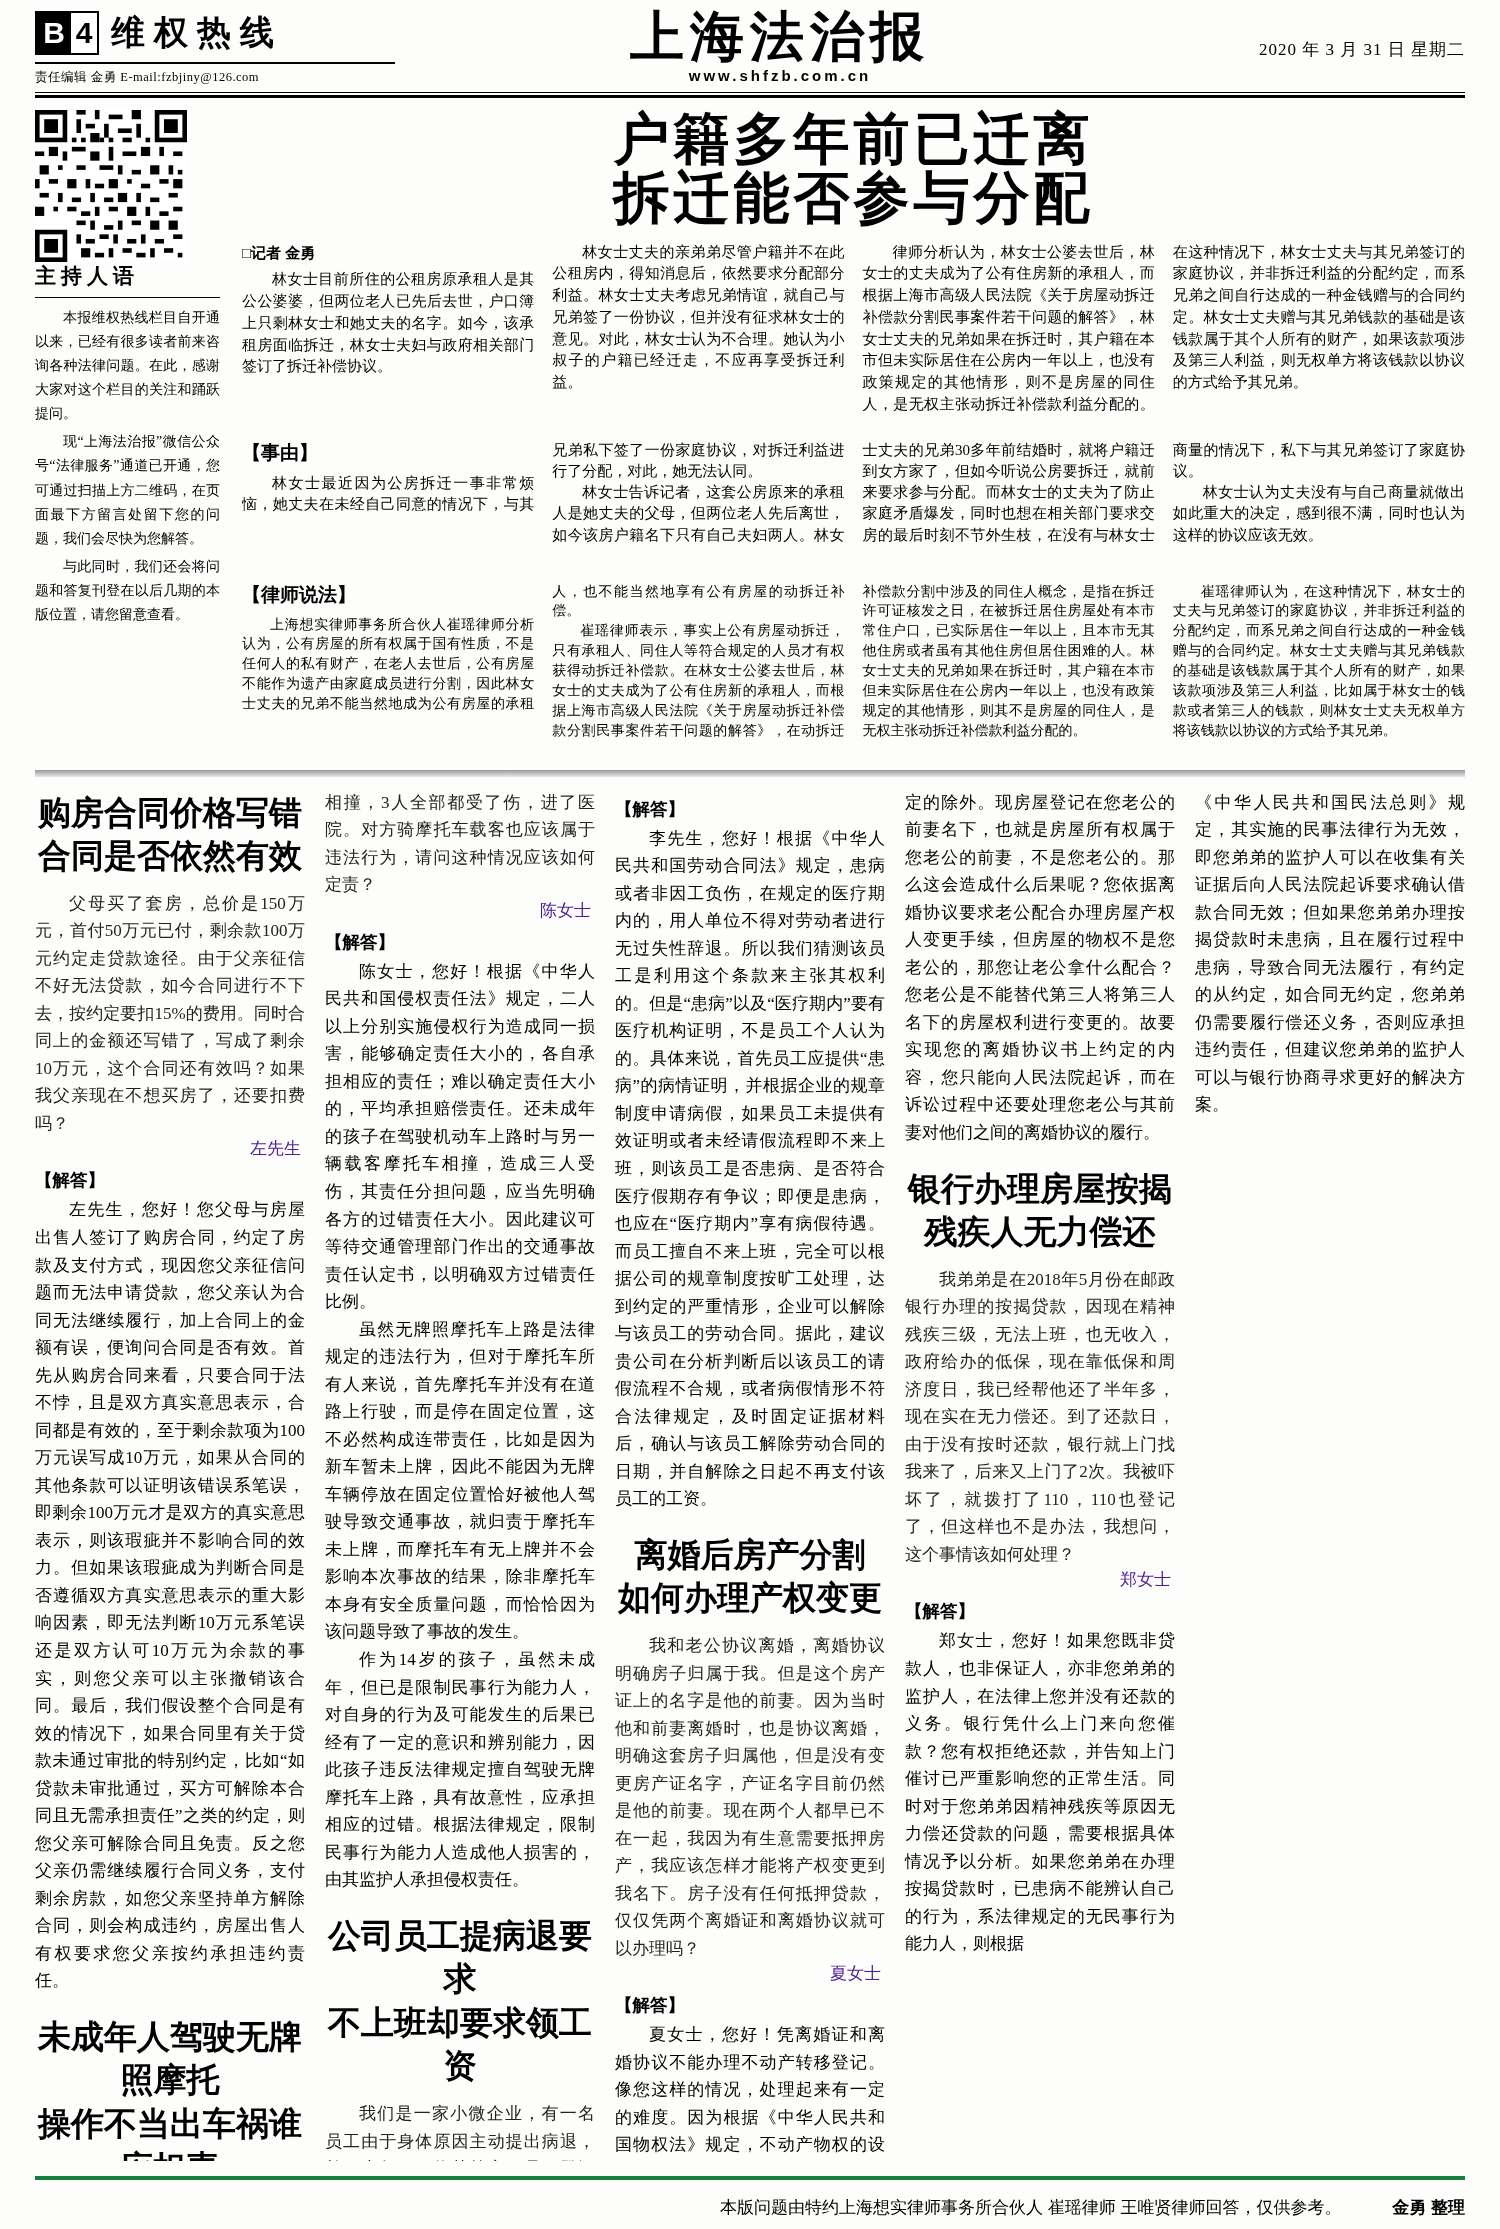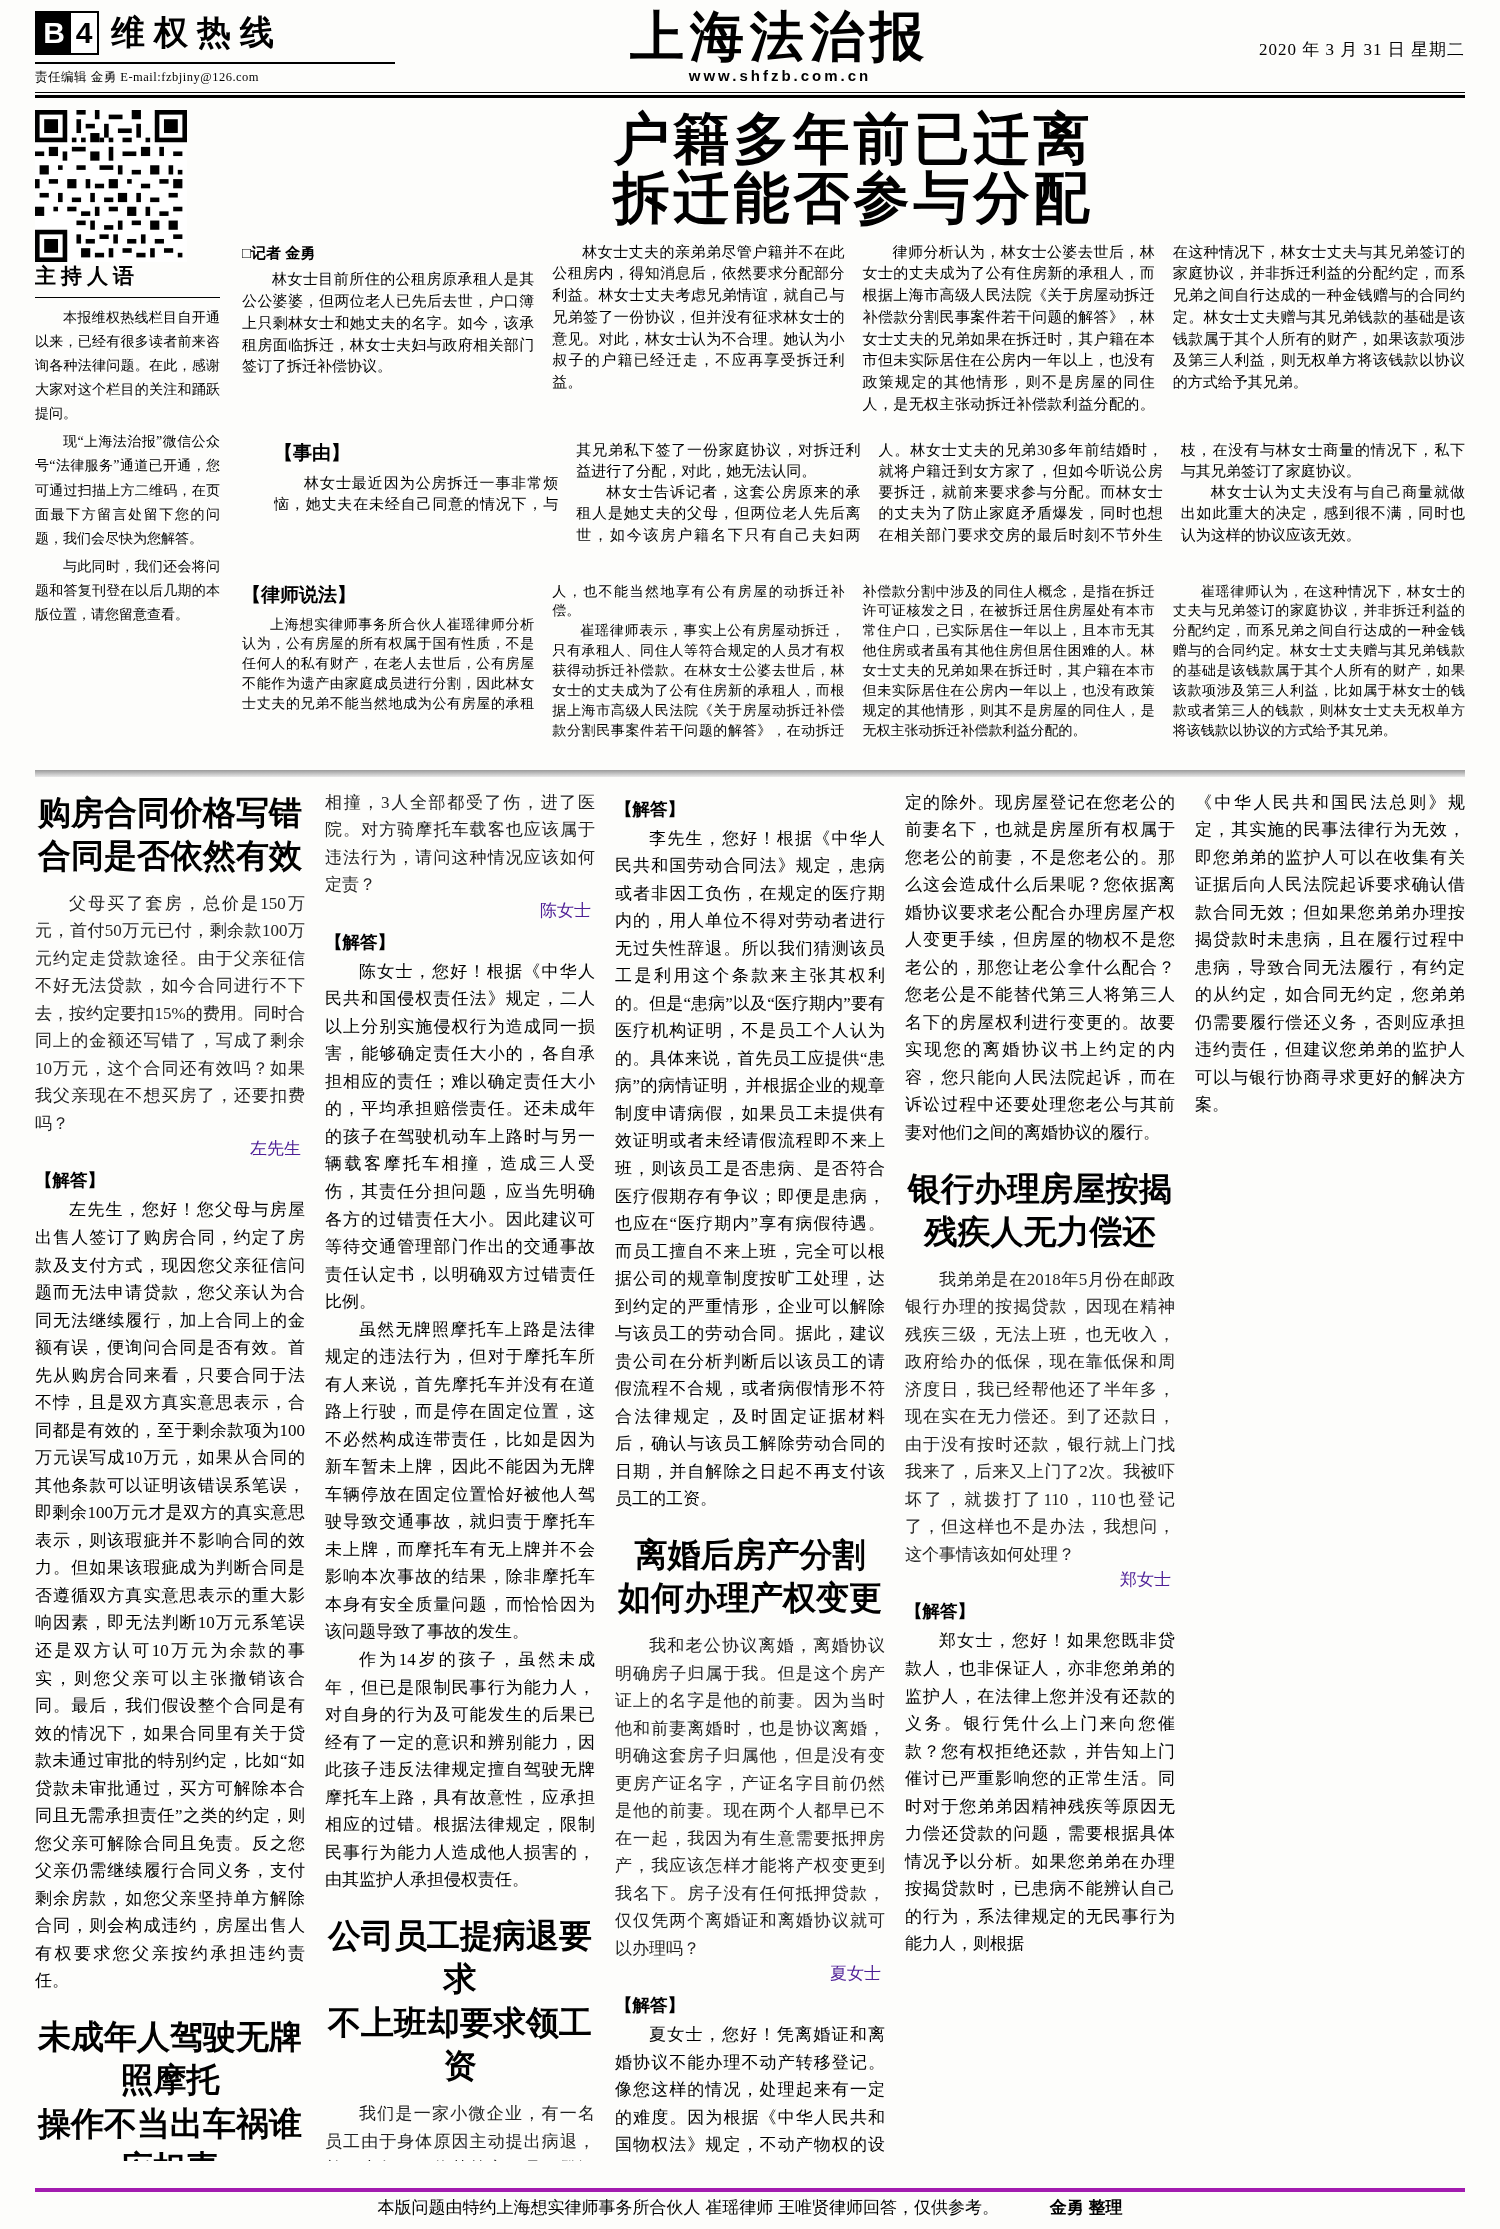--- a/index.html
+++ b/index.html
@@ -28,41 +28,41 @@
   .host-title{font-family:"Liberation Sans",sans-serif;font-size:21px;font-weight:bold;letter-spacing:5px;
               border-bottom:1px solid #000;padding-bottom:7px;margin:0 0 8px 0;}
   .host-note p{font-size:14px;line-height:1.72;text-align:justify;text-indent:2em;margin:0 0 4px 0;}
   .lead-main{flex:1;padding-left:22px;min-width:0;}
   .headline{margin:0;text-align:center;font-family:"Liberation Sans",sans-serif;font-weight:900;
             font-size:56px;line-height:1.05;letter-spacing:4px;}
   .headline span{display:block;}
   .band{column-count:4;column-gap:18px;overflow:hidden;margin-top:14px;text-align:justify;}
   .band p{margin:0;text-indent:2em;}
   .band-intro{height:184px;font-size:15px;line-height:1.45;}
-  .band-incident{height:128px;font-size:15px;line-height:1.42;margin-left:32px;}
+  .band-incident{height:128px;font-size:15px;line-height:1.42;}
   .band-lawyer{height:176px;font-size:14px;line-height:1.42;}
   .byline{font-weight:bold;text-indent:0 !important;margin-bottom:6px !important;font-family:"Liberation Sans",sans-serif;}
   .band h4{font-family:"Liberation Sans",sans-serif;font-size:19px;font-weight:bold;margin:0 0 6px 0;}
   
   .mid-divider{height:7px;margin:12px 35px 8px 35px;background:linear-gradient(#9a9a9a,#e8e8e8);}
   
   .bcols{display:flex;gap:20px;padding:4px 35px 0 35px;height:1372px;overflow:hidden;}
   .bcol{flex:1;min-width:0;}
   .bcol h3{font-family:"Liberation Sans",sans-serif;font-size:33px;font-weight:bold;line-height:1.32;
            text-align:center;margin:20px 0 12px 0;}
   .bcol h3:first-child{margin-top:2px;}
   .bcol h3 .tl{display:block;}
   .q,.a{font-size:17px;line-height:1.62;text-align:justify;margin:0;}
   .q{color:#222;}
   .indent{text-indent:2em;}
   .asker{text-align:right;font-size:17px;color:#4c1d95;margin:0 4px 4px 0;}
   .ans-label{font-family:"Liberation Sans",sans-serif;font-weight:bold;font-size:17.5px;margin:8px 0 4px 0;}
   
-  .footer{position:absolute;left:35px;right:35px;bottom:10px;border-top:4px solid #a21caf;
-          padding-top:4px;text-align:center;font-size:17px;font-family:"Liberation Sans",sans-serif;}
+  .footer{position:absolute;left:35px;right:35px;bottom:10px;border-top:4px solid #15803d;
+          padding-top:16px;text-align:right;font-size:17px;font-family:"Liberation Sans",sans-serif;}
   .footer .credit{margin-left:46px;font-weight:bold;}
 </style>
 </head>
 <body>
 
 <div class="page">
 
   <div class="hdr">
     <div class="hdr-left">
       <div class="hdr-left-top">

